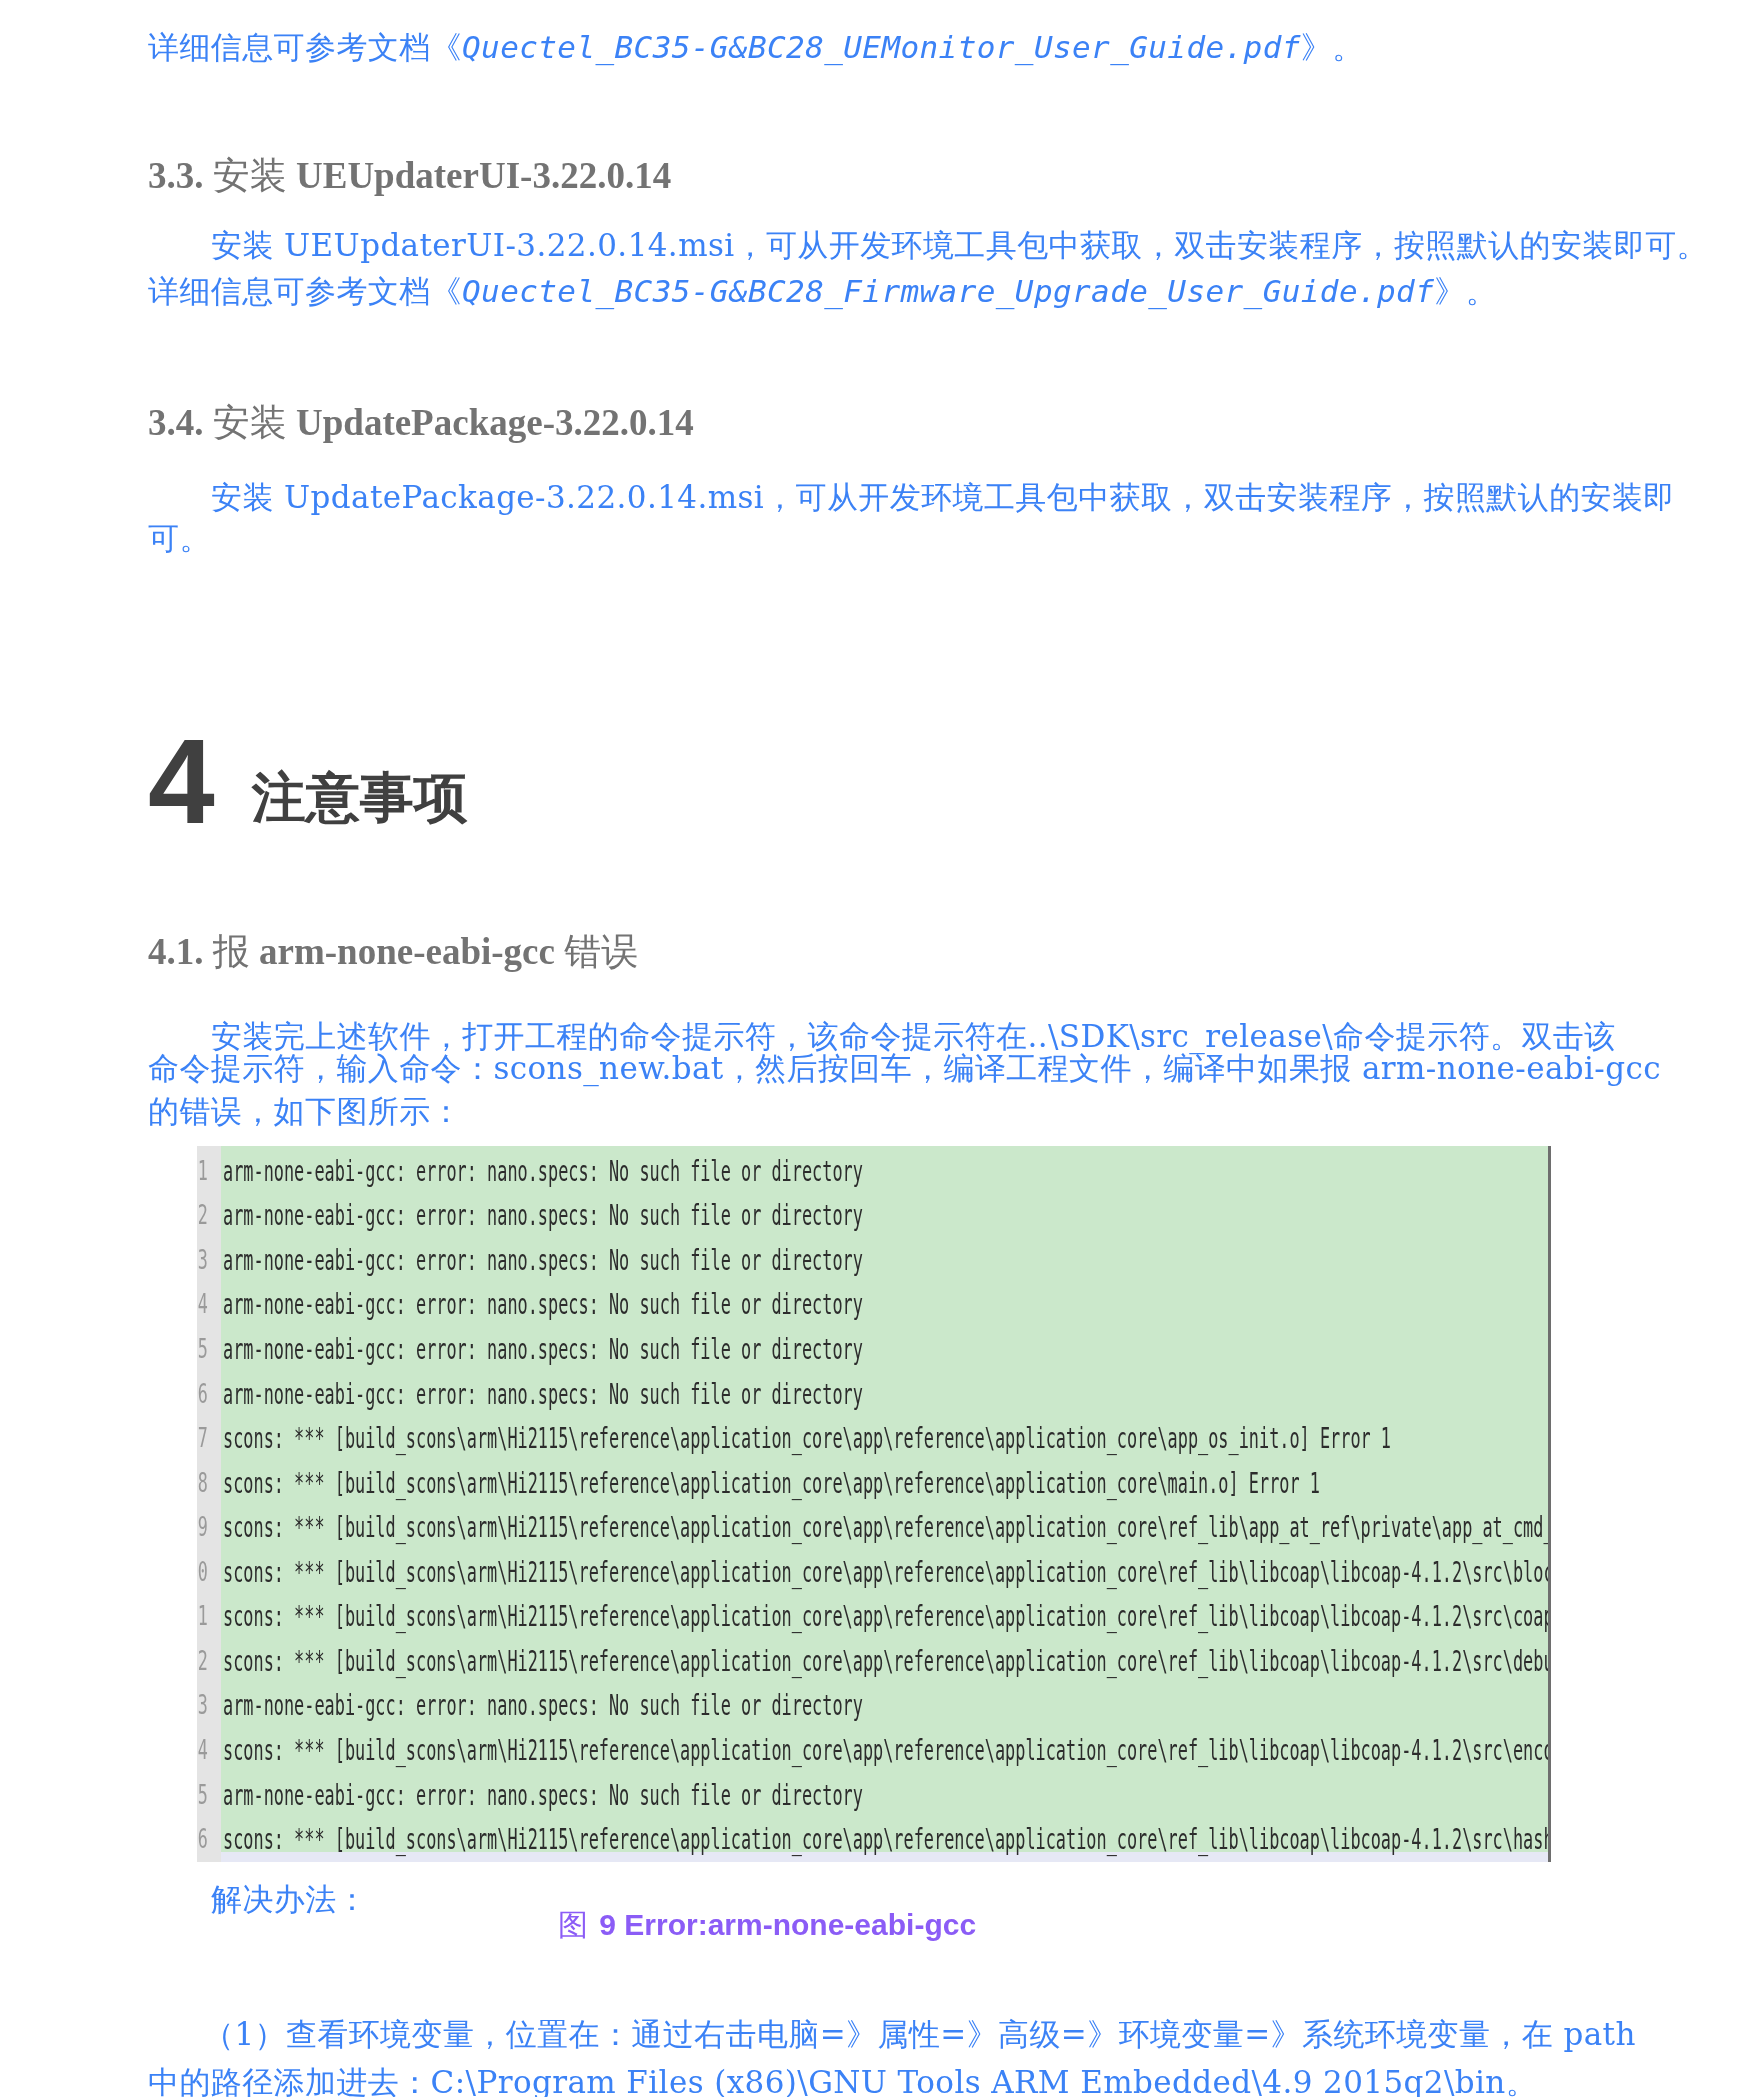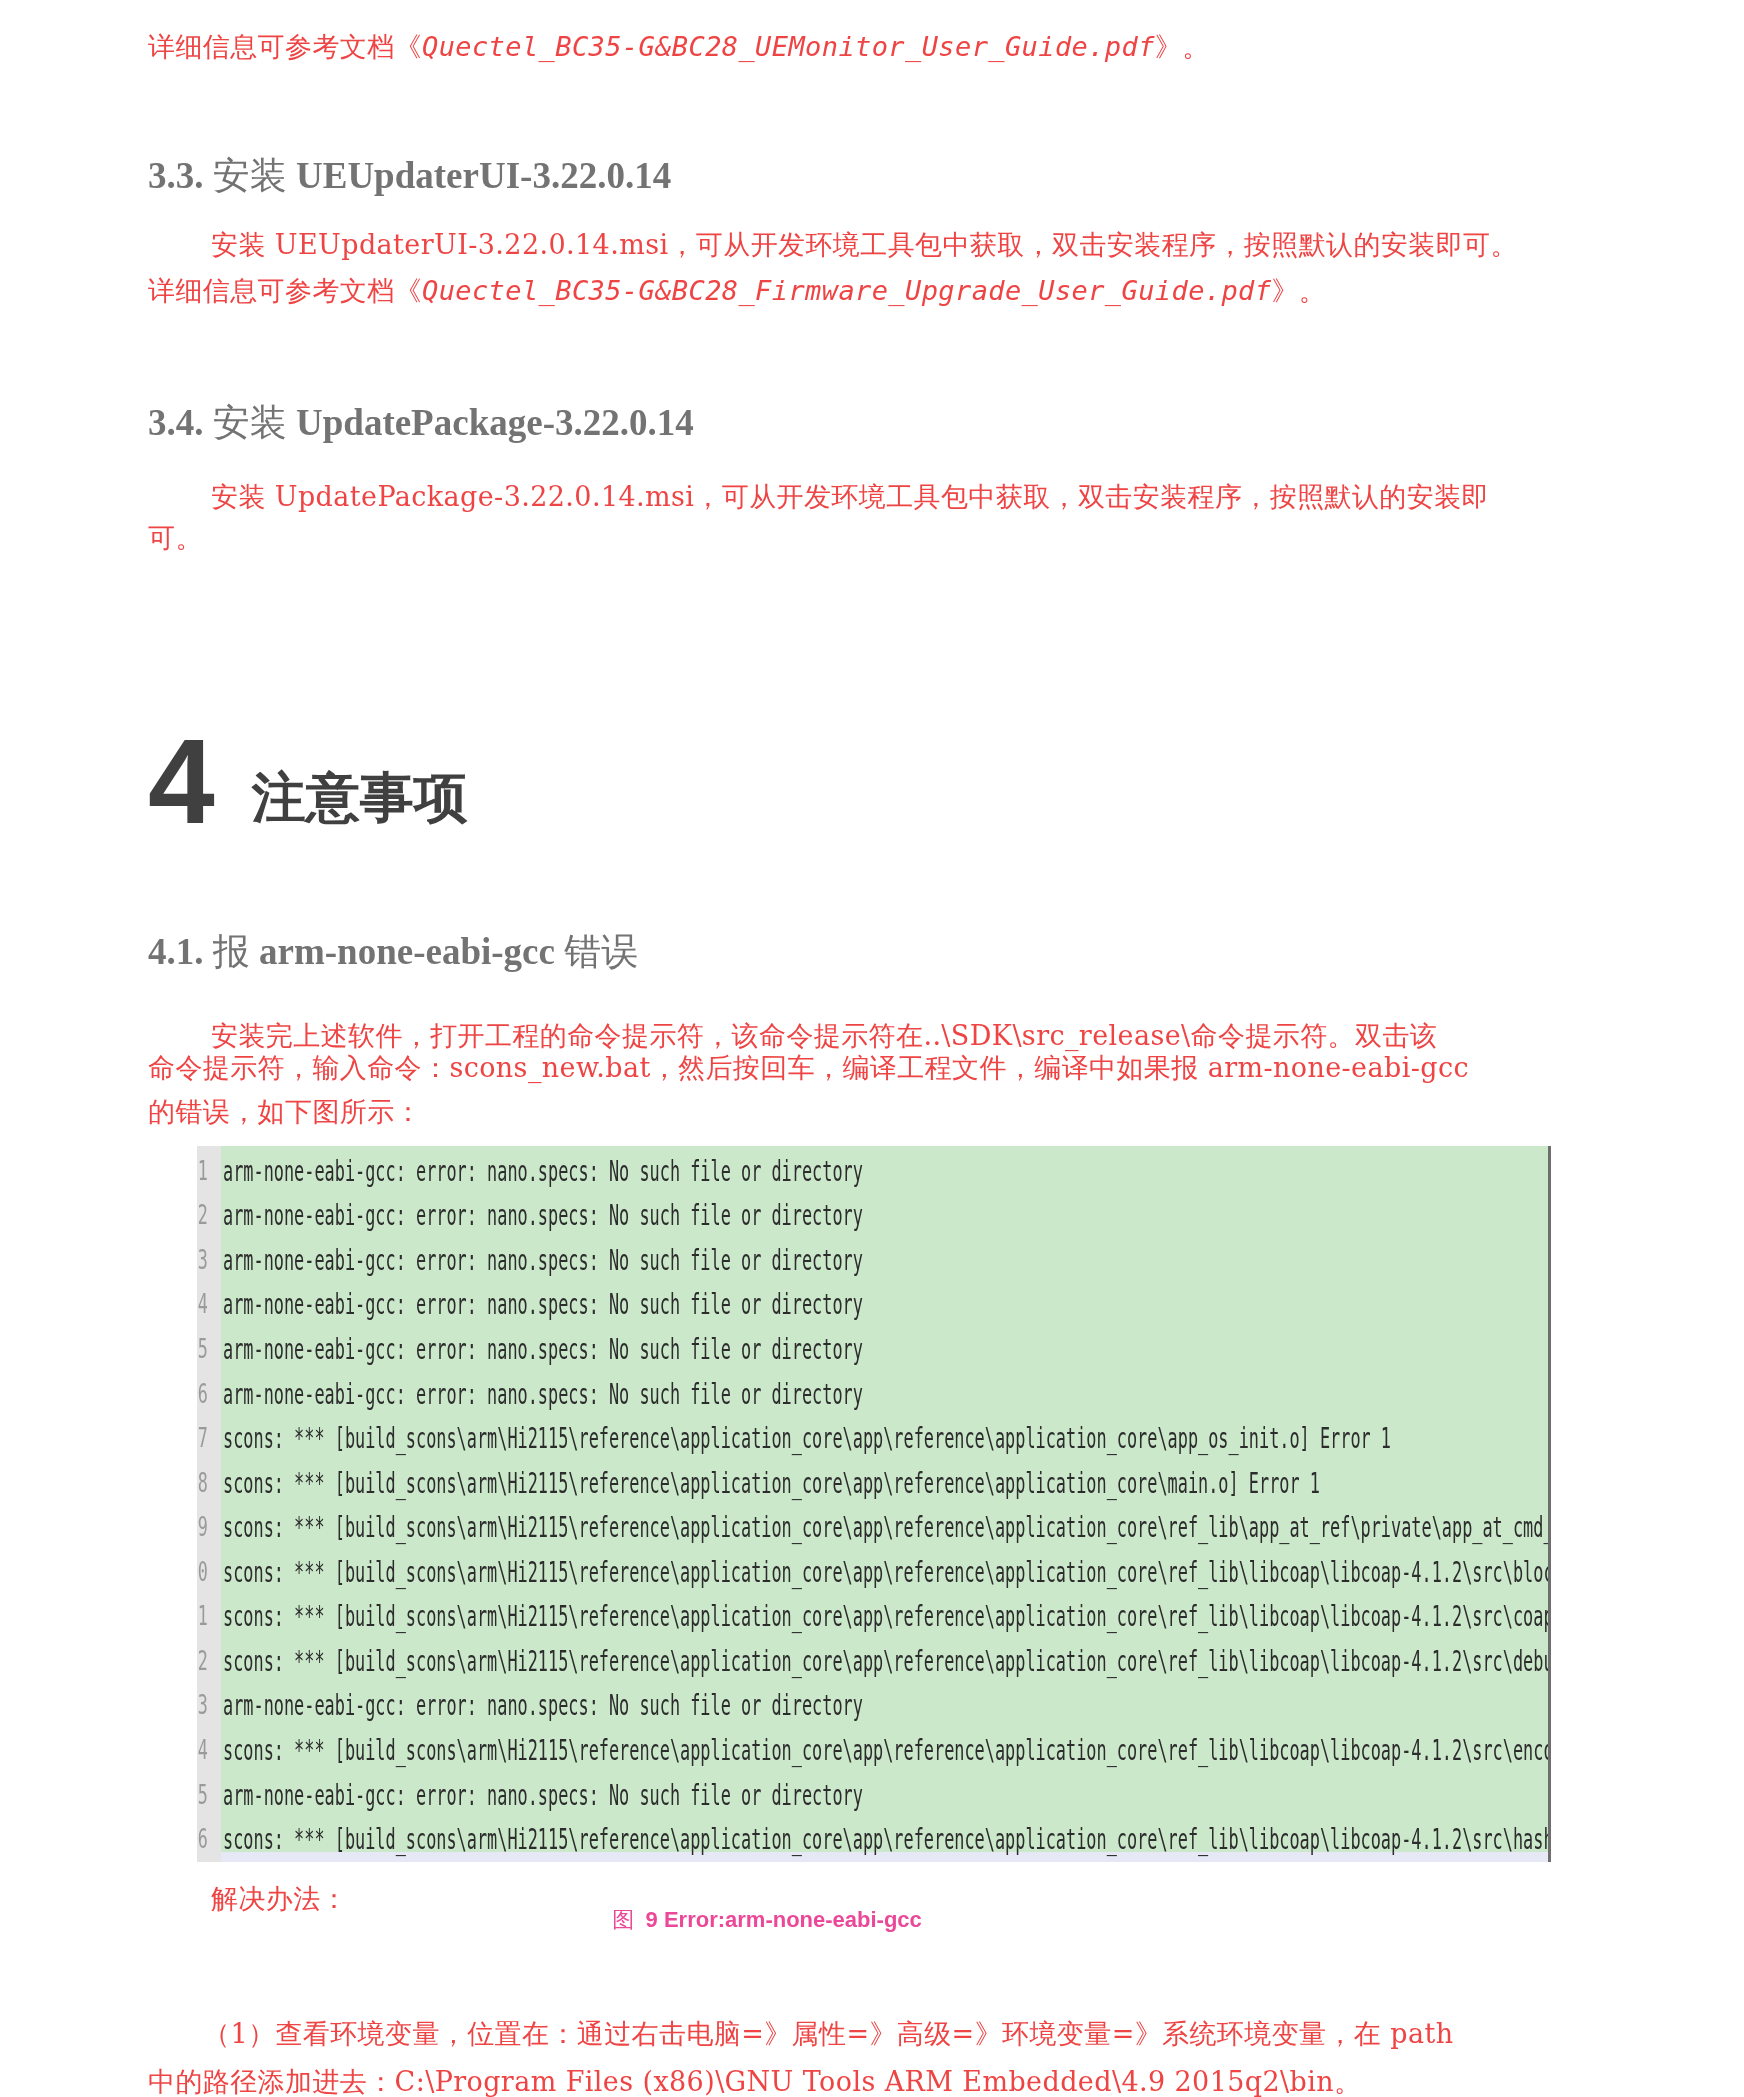--- a/index.html
+++ b/index.html
@@ -1,40 +1,40 @@
 <!DOCTYPE html>
 <html style="font-size:11.4px"><head>
 <meta charset="utf-8">
 <style>
   html, body { margin: 0; padding: 0; }
   body {
     width: 1745px; height: 2097px; background: #ffffff; position: relative; overflow: hidden;
     color: #3b3b3b;
     font-family: "DejaVu Serif", "Liberation Serif", serif;
   }
-  .body-line { position: absolute; left: 148px; font-size: 27px; line-height: 34px; white-space: nowrap; color: #ef4444; letter-spacing: 0.4px; }
+  .body-line { position: absolute; left: 148px; font-size: 31px; line-height: 34px; white-space: nowrap; color: #3b82f6; letter-spacing: 0.4px; }
   .indent { left: 211px; }
   .it { font-style: italic; font-family: "DejaVu Sans Mono", "Liberation Mono", monospace; }
   .h2 { position: absolute; left: 148px; font-family: Liberation Serif, serif; font-weight: bold; font-size: 37px; line-height: 43px; color: #737373; white-space: nowrap; }
   .h2 .cjk { font-weight: normal; }
   .h1 { position: absolute; left: 148px; top: 721px; white-space: nowrap; color: #404040; font-family: "Liberation Sans", "DejaVu Sans", sans-serif; }
   .h1 .num { font-size: 120px; font-weight: bold; line-height: 121px; vertical-align: top; }
   .h1 .title { font-size: 54px; font-weight: bold; margin-left: 37px; line-height: 121px; vertical-align: top; position: relative; top: 15.7px; }
 
   .code-block {
     position: absolute; left: 197px; top: 1146px; width: 1351px; height: 716px;
     background: #cbe8cb; overflow: hidden; border-right: 3.6px solid #6e6e6e;
   }
   .code-gutter { position: absolute; left: 0; top: 0; width: 24px; height: 100%; background: #e4e4e4; }
   .code-bottom { position: absolute; left: 24px; right: 0; bottom: 0; height: 10px; background: #e6e8f5; }
   .code-line { position: absolute; left: 0; height: 44px; white-space: nowrap; }
   .code-line .ln { position: absolute; left: 0; width: 24px; text-align: left; padding-left: 1.4px; color: #9a9a9a; font-family: "DejaVu Sans Mono", monospace; font-size: 27px; line-height: 44px; transform: scaleX(0.62); transform-origin: left; }
   .code-line .txt { position: absolute; left: 26px; font-family: "DejaVu Sans Mono", monospace; font-size: 28.6px; line-height: 44px; color: #2c2c2c; transform: scaleX(0.59); transform-origin: left; }
 
-  .caption { position: absolute; left: 0; width: 1534px; top: 1905px; text-align: center; font-family: "Liberation Sans", "DejaVu Sans", sans-serif; font-weight: bold; font-size: 22px; color: #ec4899; }
+  .caption { position: absolute; left: 0; width: 1534px; top: 1905px; text-align: center; font-family: "Liberation Sans", "DejaVu Sans", sans-serif; font-weight: bold; font-size: 30px; color: #8b5cf6; }
   .caption .fig { font-weight: normal; font-family: "DejaVu Serif", serif; margin-right: 11.4px; }
 </style>
 </head>
 <body>
 
 <div class="body-line" style="top:30px;">
   <span>详细信息可参考文档《</span><span class="it">Quectel_BC35-G&amp;BC28_UEMonitor_User_Guide.pdf</span><span>》。</span>
 </div>
 
 <div class="h2" style="top:154px;">

